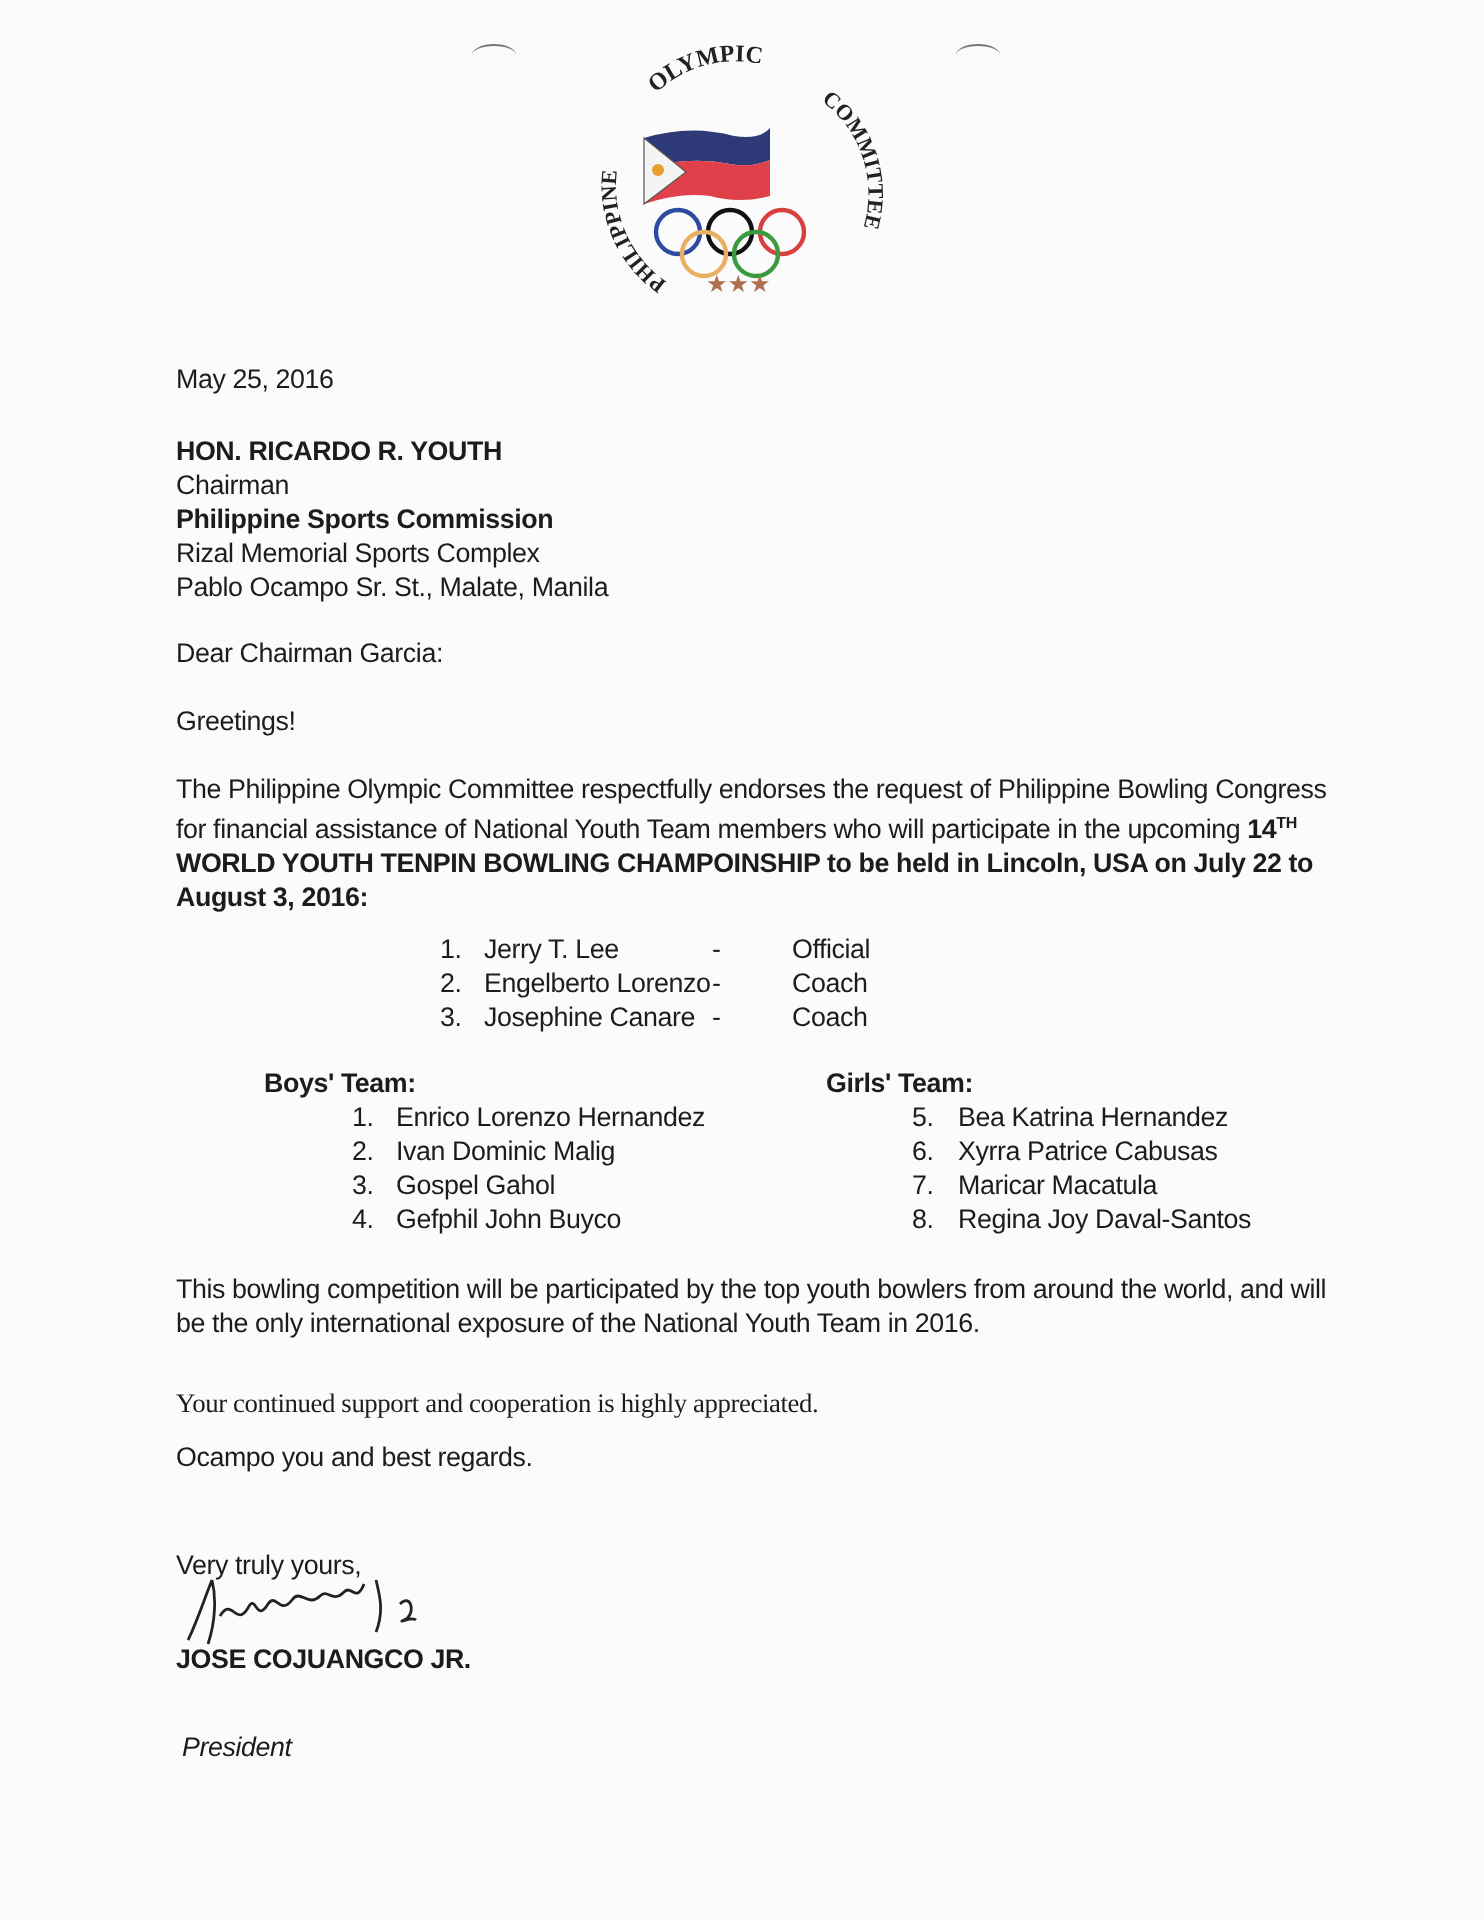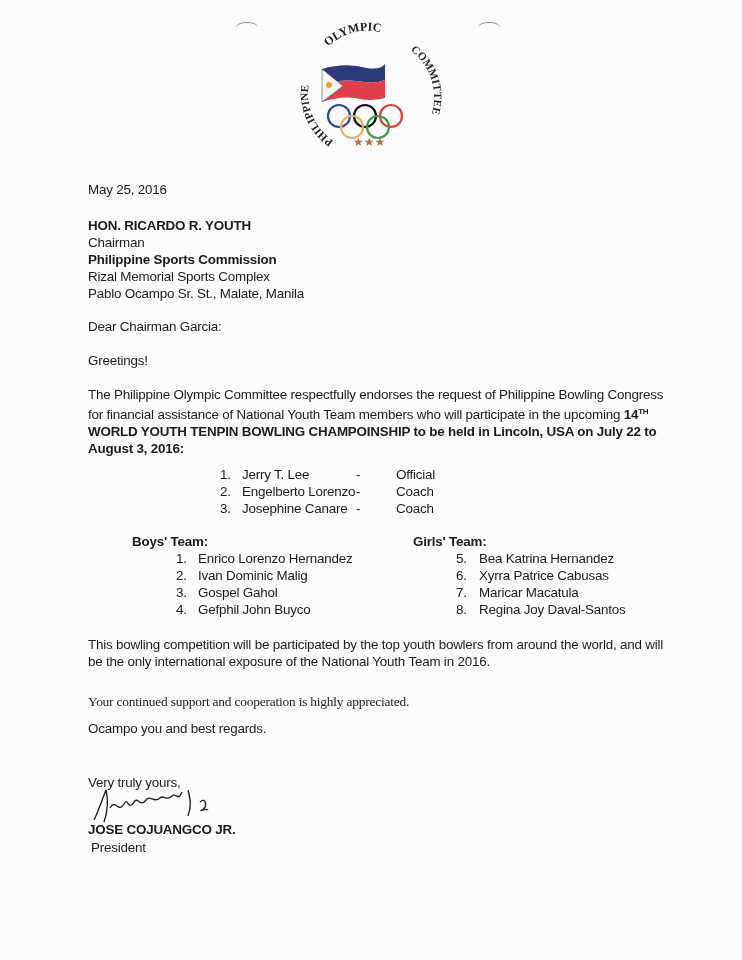--- a/index.html
+++ b/index.html
@@ -133,13 +133,13 @@
 <div class="abs txt" style="left:88px;top:693px;font-family:Liberation Serif, serif;">Your continued support and cooperation is highly appreciated.</div>
 <div class="abs txt" style="left:88px;top:720px;">Ocampo you and best regards.</div>
 <div class="abs txt" style="left:88px;top:754px;margin-top:20px;">Very truly yours,</div>
 
 <div class="abs" style="left:92px;top:786px;">
   <svg width="140" height="40" viewBox="0 0 140 40">
     <path d="M 14 4 C 10 14, 6 26, 2 34 M 14 4 C 16 12, 16 24, 12 36 M 18 22 c 6 -10, 8 6, 14 -4 c 4 -8, 4 8, 10 -2 c 4 -6, 6 6, 12 -2 c 4 -6, 8 4, 14 -2 c 4 -4, 6 4, 12 -2 c 4 -4, 6 6, 10 -4 M 96 4 C 98 12, 100 20, 96 30 M 108 16 c 6 -6, 8 6, 2 8 c -4 2, 4 -2, 6 0" fill="none" stroke="#222" stroke-width="1.4"></path>
   </svg>
 </div>
 <div class="abs txt b" style="left:88px;top:821px;">JOSE COJUANGCO JR.</div>
-<div class="abs txt" style="left:91px;top:839px;">President</div>
+<div class="abs txt" style="left:91px;top:865px;font-style:italic;">President</div>
 
 </body></html>

